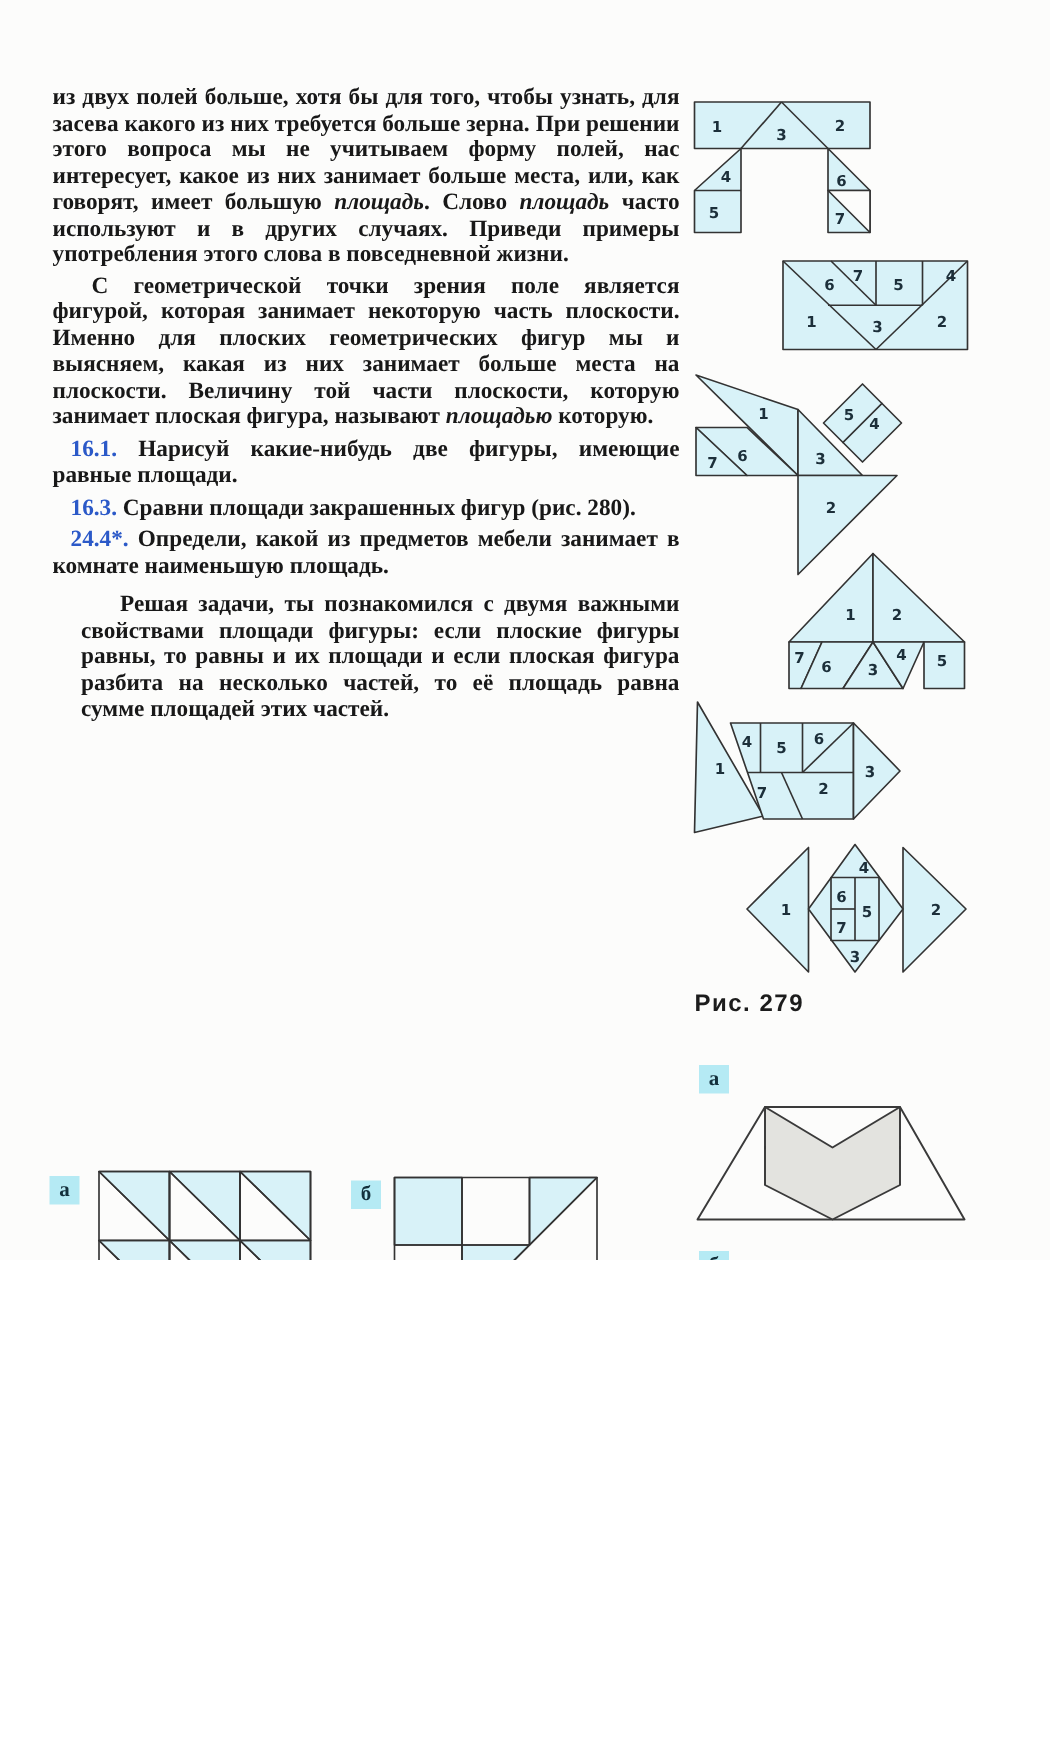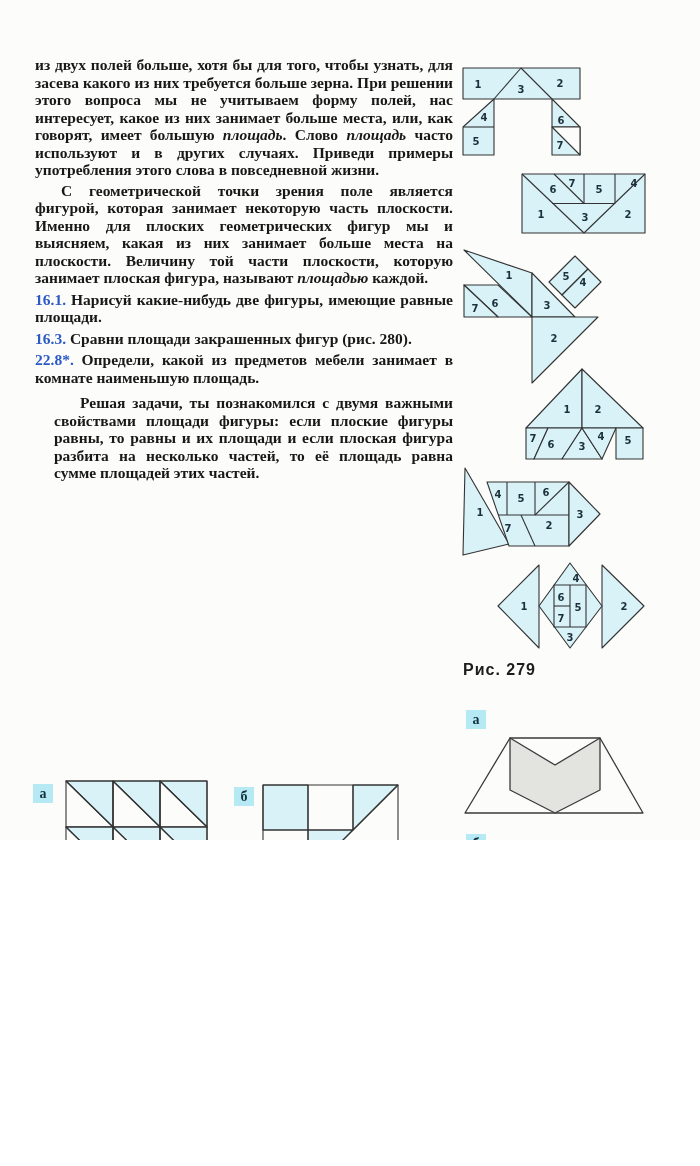--- a/index.html
+++ b/index.html
@@ -6,21 +6,21 @@
   body{width:700px;height:1166px;position:relative;background:#fff;}
   .page{position:absolute;inset:0;width:700px;height:840px;background:#fcfcfb;overflow:hidden;
         font-family:"Liberation Serif",serif;color:#181818;}
   .text-col{position:absolute;left:35px;top:56px;width:418px;
             font-size:15.5px;line-height:17.5px;font-weight:bold;text-align:justify;
             hyphens:auto;-webkit-hyphens:auto;}
   .para{margin:0 0 3px 0;}
   .indent{text-indent:26px;}
   .p3{margin-top:8px;margin-left:19px;}
   .ex{margin:4px 0;}
-  .exnum{color:#2b59c8;font-weight:bold;}
+  .exnum{color:#2b59c8;font-weight:bold;margin-left:12px;}
   .note-title{font-weight:bold;text-decoration:underline;text-underline-offset:2px;}
   .diamond{color:#85d7f0;font-size:15px;}
   i{font-style:italic;}
   svg{position:absolute;overflow:visible;}
   .pl{font:bold 10px "DejaVu Sans",sans-serif;fill:#1c2f3a;text-anchor:middle;}
   .figcap{position:absolute;font:bold 16px "Liberation Sans",sans-serif;color:#1c1c1c;letter-spacing:1px;}
   .plabel{position:absolute;width:20px;height:19px;background:#b5eaf4;color:#14303c;
           font:bold 14px/19px "Liberation Serif",serif;text-align:center;}
   .footer{position:absolute;left:30px;top:1089px;width:652px;border-top:2px solid #3b3b3b;
           padding-top:8px;display:flex;justify-content:space-between;align-items:baseline;
@@ -33,27 +33,27 @@
   .gr{fill:#e3e3df;stroke:#3a3a3a;stroke-width:1.3;stroke-linejoin:round;}
   .ol{fill:none;stroke:#3a3a3a;stroke-width:1.3;stroke-linejoin:round;}
 </style>
 </head>
 <body>
 
 <div class="page">
 
   <div class="text-col">
     <p class="para"><span>из двух полей больше, хотя бы для того, чтобы узнать, для засева какого из них требуется больше зерна. При решении этого вопроса мы не учитываем форму полей, нас интересует, какое из них занимает больше места, или, как говорят, имеет большую </span><i>площадь</i><span>. Слово </span><i>площадь</i><span> часто используют и в других случаях. Приведи примеры употребления этого слова в повседневной жизни.</span></p>
-    <p class="para indent"><span>С геометрической точки зрения поле является фигурой, которая занимает некоторую часть плоскости. Именно для плоских геометрических фигур мы и выясняем, какая из них занимает больше места на плоскости. Величину той части плоскости, которую занимает плоская фигура, называют </span><i>площадью</i><span> каждой.</span></p>
+    <p class="para indent"><span>С геометрической точки зрения поле является фигурой, которая занимает некоторую часть плоскости. Именно для плоских геометрических фигур мы и выясняем, какая из них занимает больше места на плоскости. Величину той части плоскости, которую занимает плоская фигура, называют </span><i>площадью</i><span> которую.</span></p>
 
     <p class="ex"><span class="exnum">16.1.</span> <span>Нарисуй какие-нибудь две фигуры, имеющие равные площади.</span></p>
 
 
     <p class="ex"><span class="exnum">16.3.</span> <span>Сравни площади закрашенных фигур (рис. 280).</span></p>
-    <p class="ex"><span class="exnum">22.8*.</span> <span>Определи, какой из предметов мебели занимает в комнате наименьшую площадь.</span></p>
+    <p class="ex"><span class="exnum">24.4*.</span> <span>Определи, какой из предметов мебели занимает в комнате наименьшую площадь.</span></p>
 
     <p class="para indent p3">Решая задачи, ты познакомился с двумя важными свойствами площади фигуры: если плоские фигуры равны, то равны и их площади и если плоская фигура разбита на несколько частей, то её площадь равна сумме площадей этих частей.</p>
   </div>
 
   <svg style="left:463px;top:68px" width="117" height="87" viewBox="0 0 117 87">
     <polygon class="cy" points="0,0 117,0 117,31 0,31"></polygon>
     <line class="ln" x1="58" y1="0" x2="31" y2="31"></line>
     <line class="ln" x1="58" y1="0" x2="89" y2="31"></line>
     <polygon class="cy" points="31,31 0,59 0,87 31,87"></polygon>
     <line class="ln" x1="0" y1="59" x2="31" y2="59"></line>

